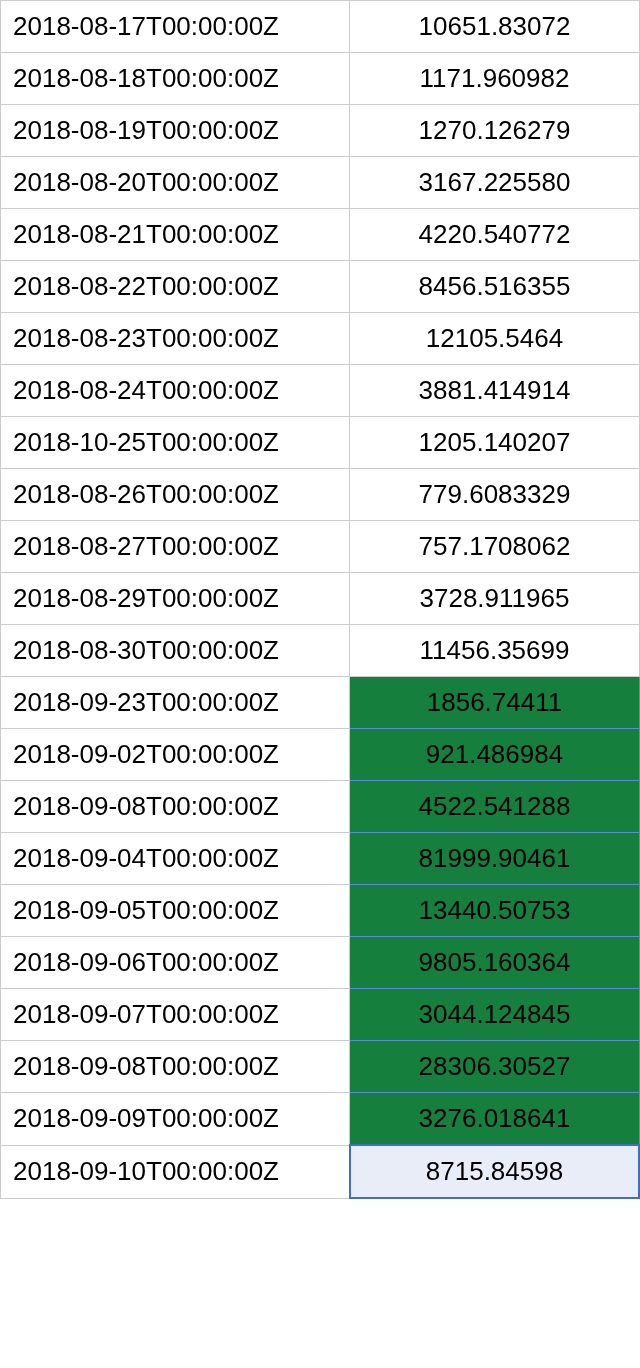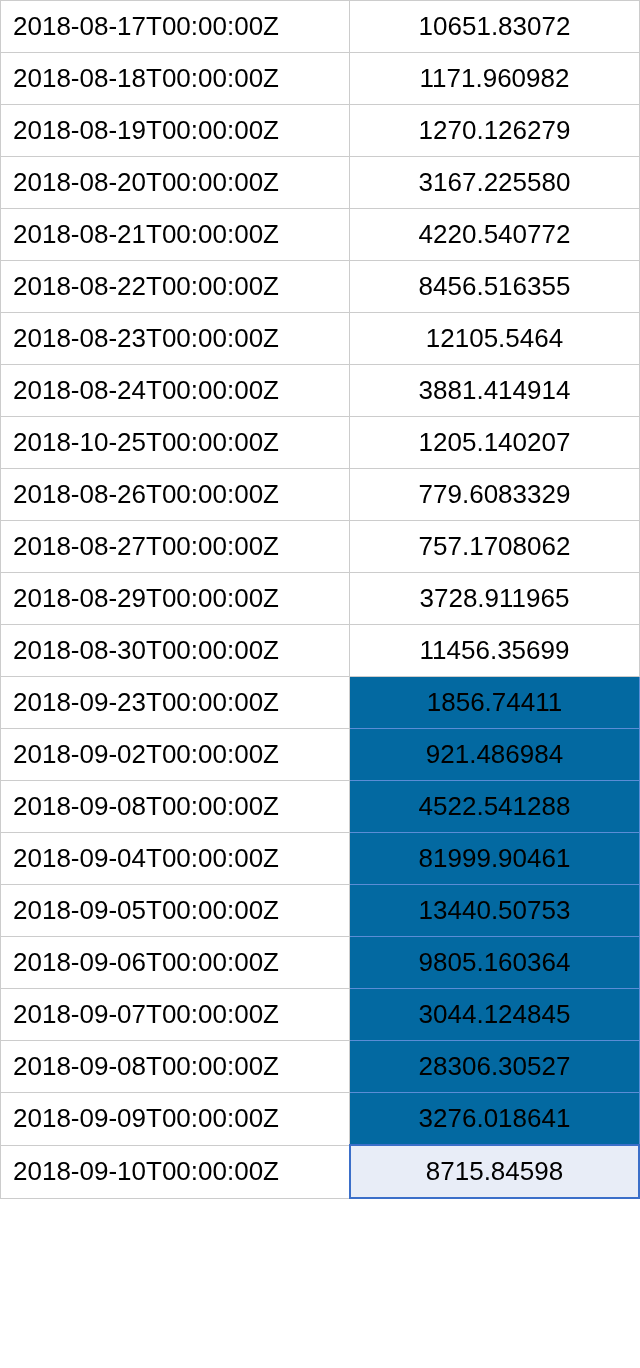--- a/index.html
+++ b/index.html
@@ -26,21 +26,21 @@
     }
     td.date-cell {
       text-align: left;
       width: 350px;
     }
     td.value-cell {
       text-align: center;
       width: 290px;
     }
     td.selected {
-      background-color: #0369a1;
+      background-color: #15803d;
       border: 1px solid #5b8dd6;
     }
     td.active {
       background-color: #e8edf7;
       border: 2px solid #3b6fc9;
     }
   </style>
 </head>
 <body>
 

